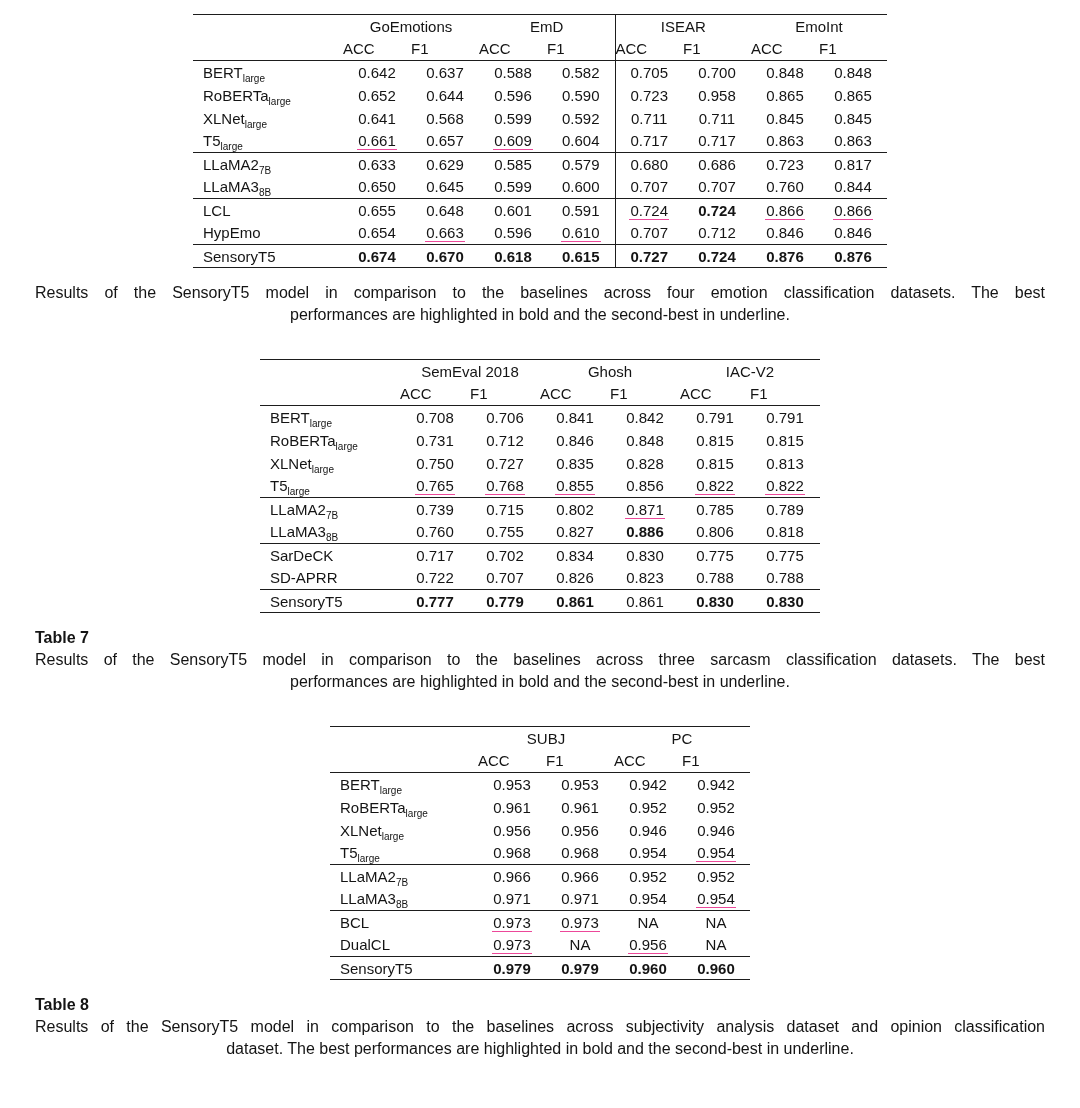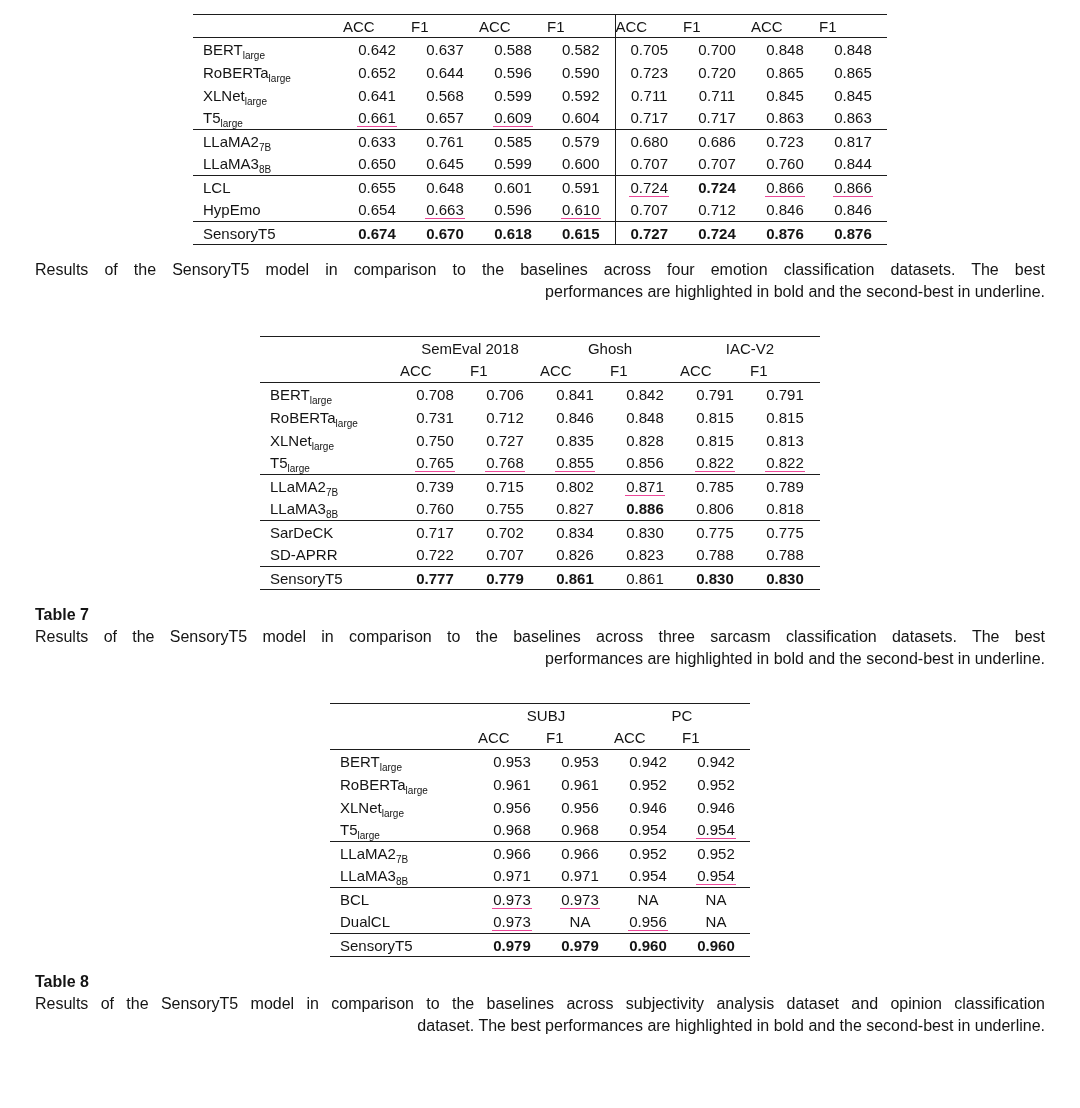--- a/index.html
+++ b/index.html
@@ -35,21 +35,21 @@
   table.results tbody.rg { border-top: 1px solid #1d1d1d; }
   table.results td.val { text-align: center; }
   table.results td.lab { text-align: left; padding-left: 10px; }
   table.results .dl { border-left: 1px solid #1d1d1d; }
   table.results sub { font-size: 10px; line-height: 0; }
   span.b { font-weight: bold; }
   span.u { border-bottom: 1px solid #ec4899; padding: 0 1px; }
 
   .caption { margin-top: 14px; font-size: 16px; line-height: 22px; }
   .cap-label { font-weight: bold; }
-  .cap-line { text-align: right; }
+  .cap-line { text-align: center; }
   .cap-line.jl { text-align: justify; text-align-last: justify; }
 </style>
 </head>
 <body>
 
 <div class="page">
 
   <section class="table-section">
     <table class="results">
         <colgroup>
@@ -57,20 +57,27 @@
           <col style="width: 68px;">
           <col style="width: 68px;">
           <col style="width: 68px;">
           <col style="width: 68px;">
           <col style="width: 68px;">
           <col style="width: 68px;">
           <col style="width: 68px;">
           <col style="width: 68px;">
         </colgroup>
         <thead>
+          <tr class="group-row">
+            <th class="lab"></th>
+            <th class="group" colspan="2">GoEmotions</th>
+            <th class="group" colspan="2">EmD</th>
+            <th class="group dl" colspan="2">ISEAR</th>
+            <th class="group" colspan="2">EmoInt</th>
+          </tr>
           <tr class="sub-row">
             <th class="lab"></th>
             <th class="sub">ACC</th>
             <th class="sub">F1</th>
             <th class="sub">ACC</th>
             <th class="sub">F1</th>
             <th class="sub dl">ACC</th>
             <th class="sub">F1</th>
             <th class="sub">ACC</th>
             <th class="sub">F1</th>
@@ -88,21 +95,21 @@
             <td class="val"><span>0.848</span></td>
             <td class="val"><span>0.848</span></td>
           </tr>
           <tr>
             <td class="lab"><span>RoBERTa</span><sub>large</sub></td>
             <td class="val"><span>0.652</span></td>
             <td class="val"><span>0.644</span></td>
             <td class="val"><span>0.596</span></td>
             <td class="val"><span>0.590</span></td>
             <td class="val dl"><span>0.723</span></td>
-            <td class="val"><span>0.720</span></td>
+            <td class="val"><span>0.958</span></td>
             <td class="val"><span>0.865</span></td>
             <td class="val"><span>0.865</span></td>
           </tr>
           <tr>
             <td class="lab"><span>XLNet</span><sub>large</sub></td>
             <td class="val"><span>0.641</span></td>
             <td class="val"><span>0.568</span></td>
             <td class="val"><span>0.599</span></td>
             <td class="val"><span>0.592</span></td>
             <td class="val dl"><span>0.711</span></td>
@@ -119,21 +126,21 @@
             <td class="val dl"><span>0.717</span></td>
             <td class="val"><span>0.717</span></td>
             <td class="val"><span>0.863</span></td>
             <td class="val"><span>0.863</span></td>
           </tr>
         </tbody>
         <tbody class="rg">
           <tr>
             <td class="lab"><span>LLaMA2</span><sub>7B</sub></td>
             <td class="val"><span>0.633</span></td>
-            <td class="val"><span>0.761</span></td>
+            <td class="val"><span>0.629</span></td>
             <td class="val"><span>0.585</span></td>
             <td class="val"><span>0.579</span></td>
             <td class="val dl"><span>0.680</span></td>
             <td class="val"><span>0.686</span></td>
             <td class="val"><span>0.723</span></td>
             <td class="val"><span>0.817</span></td>
           </tr>
           <tr>
             <td class="lab"><span>LLaMA3</span><sub>8B</sub></td>
             <td class="val"><span>0.650</span></td>

